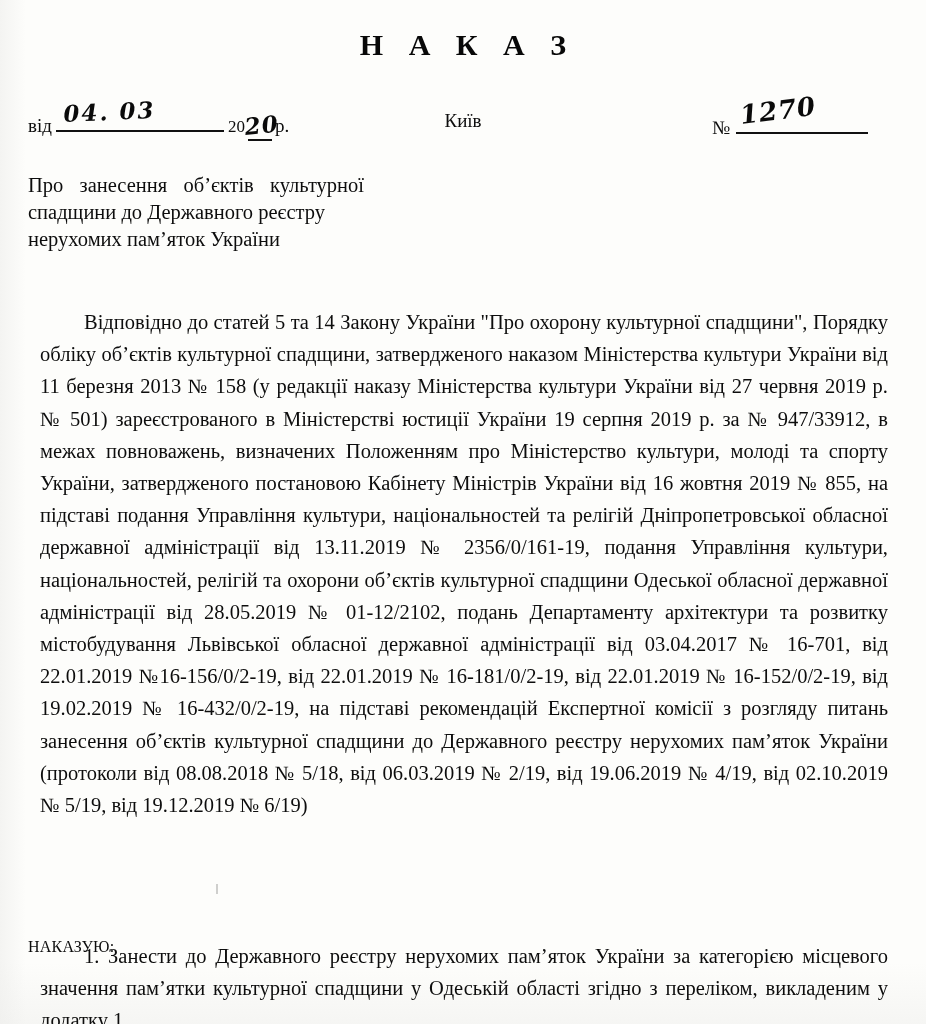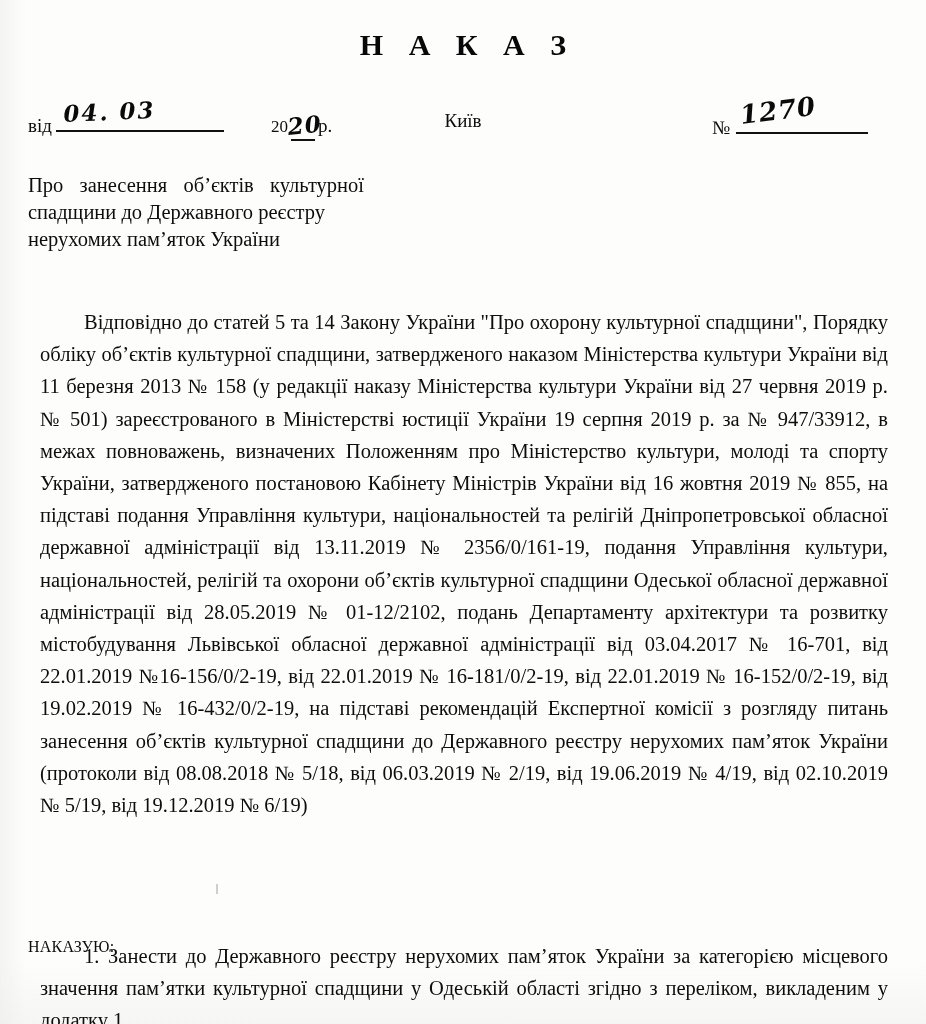--- a/index.html
+++ b/index.html
@@ -82,21 +82,20 @@
     bottom: 3px;
     font-size: 23px;
     letter-spacing: 2px;
     transform: rotate(-2.5deg);
     transform-origin: left bottom;
   }
   .year-wrap {
     position: relative;
     display: inline-block;
     white-space: nowrap;
-    margin-left: 43px;
   }
   .year-wrap .year-pre { font-size: 17px; }
   .year-wrap .hand-year {
     position: absolute;
     left: 18px;
     bottom: -3px;
     font-size: 23px;
     letter-spacing: 1px;
     transform: rotate(-6deg);
     transform-origin: left bottom;

